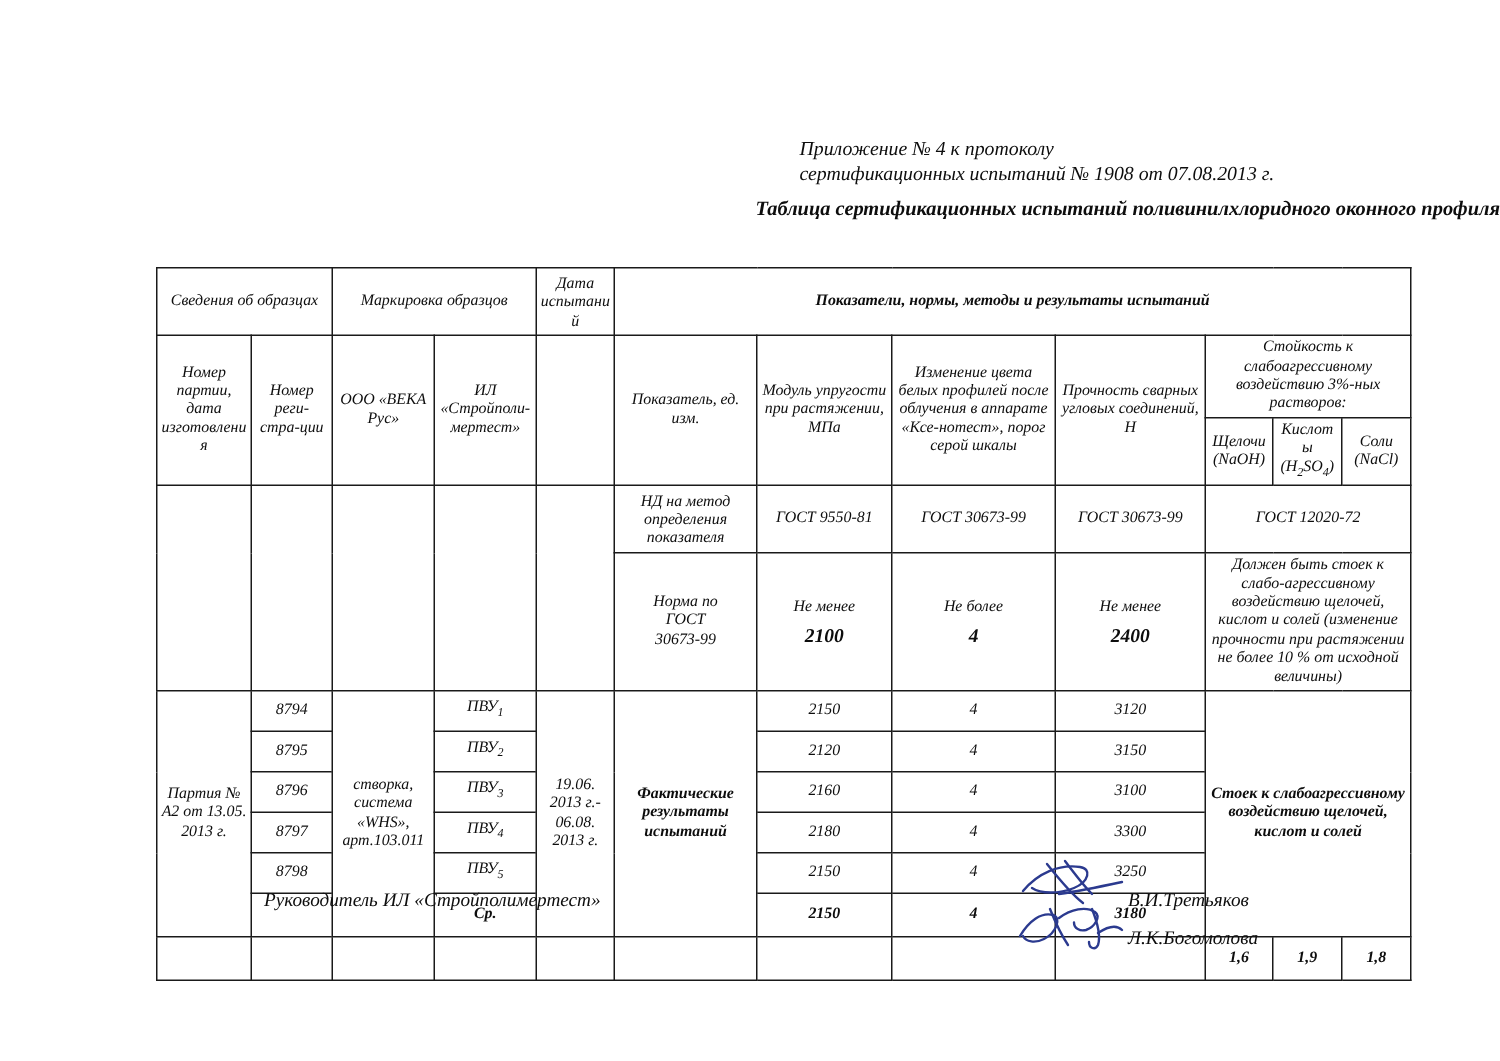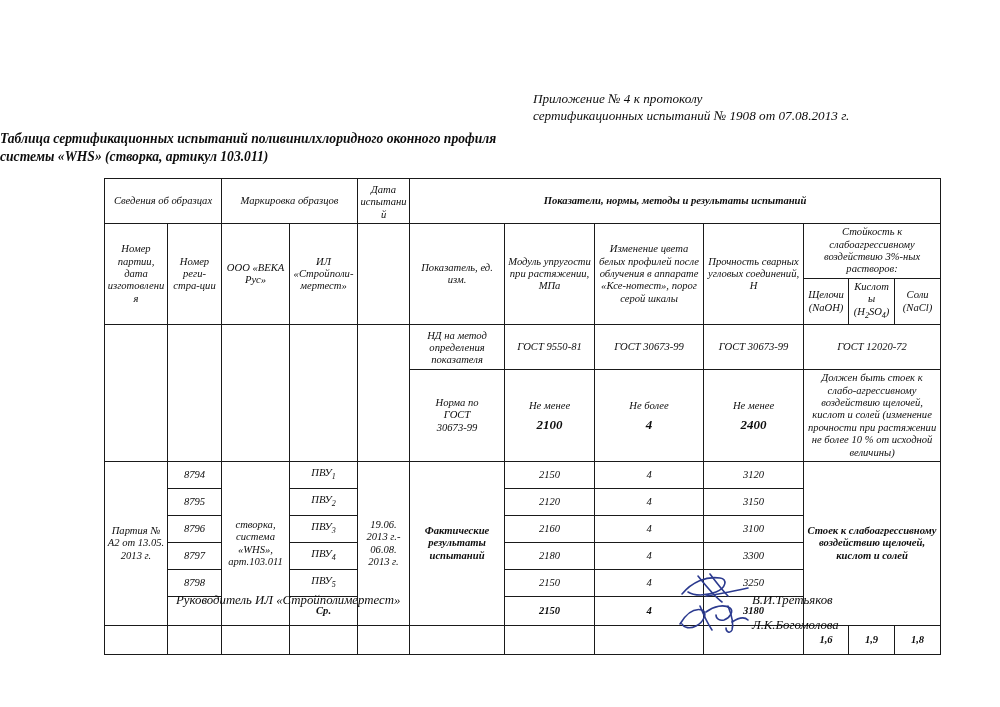--- a/index.html
+++ b/index.html
@@ -29,21 +29,21 @@
     left: 533px;
     top: 80px;
     font-size: 13.2px;
     line-height: 17px;
     white-space: nowrap;
   }
   .doc-title {
     position: absolute;
     left: 0; top: 120px;
     width: 1000px;
-    text-align: left;
+    text-align: right;
     font-weight: bold;
     font-size: 13.6px;
     line-height: 18px;
   }
   .doc-title .line2 { display: block; }
 
   
   .tbl-wrap {
     position: absolute;
     left: 104px;
@@ -164,21 +164,20 @@
 
 <div class="page">
 
   <div class="appendix">
     <div>Приложение № 4 к протоколу</div>
     <div>сертификационных испытаний № 1908 от 07.08.2013 г.</div>
   </div>
 
   <div class="doc-title">
     <span class="stack">Таблица сертификационных испытаний поливинилхлоридного оконного профиля</span>
-    <span class="line2">системы «WHS» (створка, артикул  103.011)</span>
   </div>
 
   <div class="tbl-wrap">
     <table class="main">
       <colgroup>
         <col style="width:63px">
         <col style="width:54px">
         <col style="width:68px">
         <col style="width:68px">
         <col style="width:52px">

